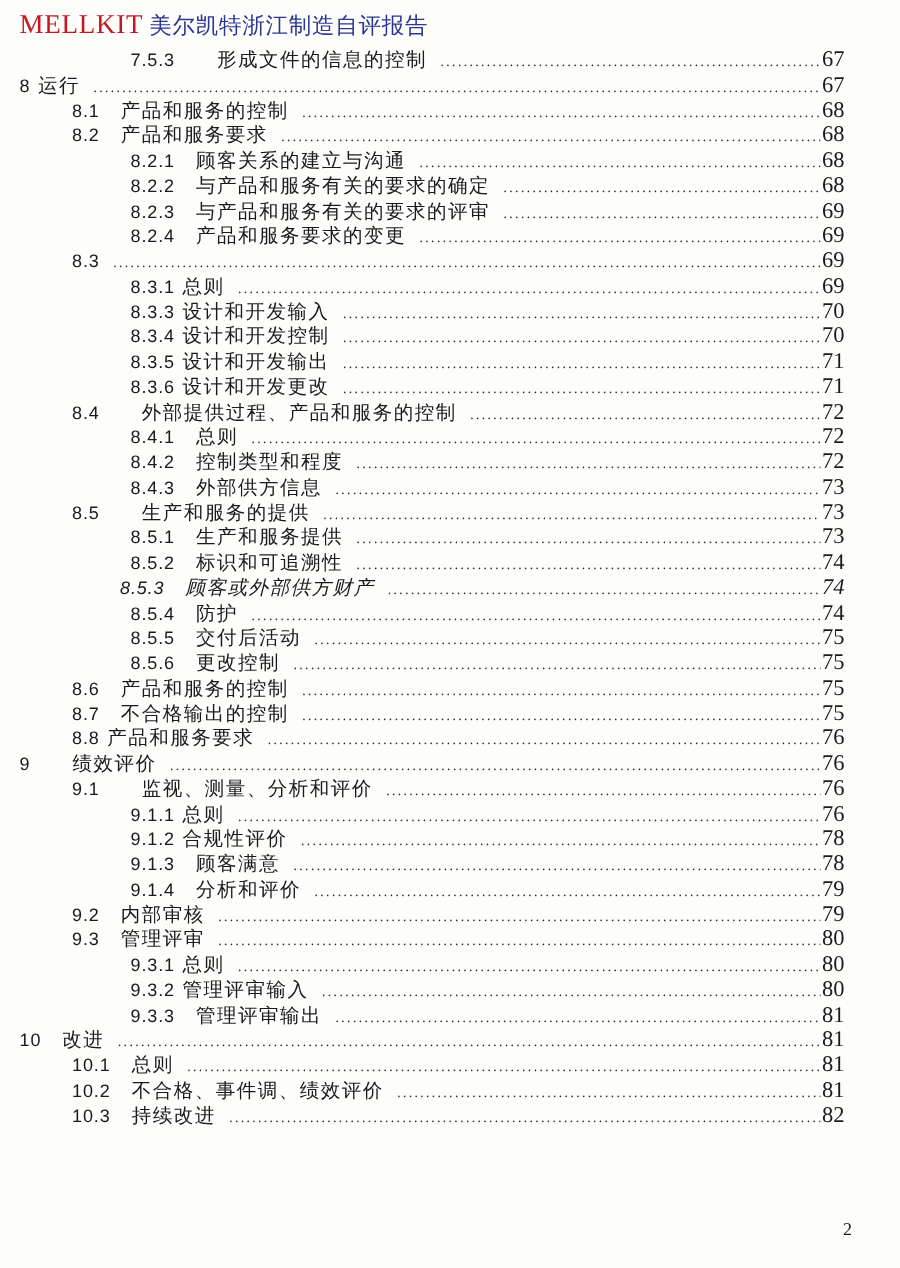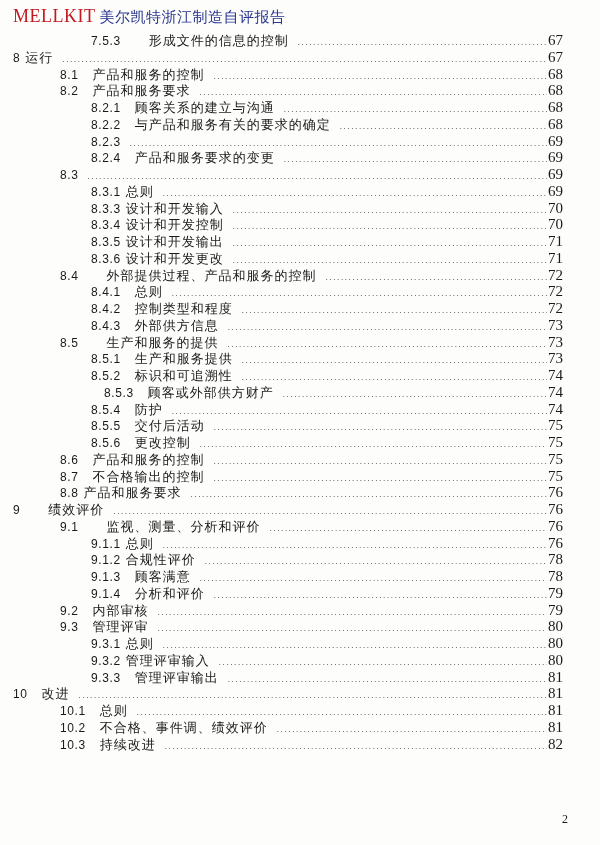--- a/index.html
+++ b/index.html
@@ -32,23 +32,23 @@
     position:absolute;top:32px;left:0;right:37px;
   }
   .row{
     display:flex;
     align-items:baseline;
     height:16.75px;
     line-height:16.75px;
     white-space:nowrap;
   }
   .lvl1{padding-left:13px;}
-  .lvl2{padding-left:60px;}
-  .lvl3{padding-left:59px;margin-left:32px;}
-  .lvl4{padding-left:104px;}
+  .lvl2{padding-left:48px;}
+  .lvl3{padding-left:87px;}
+  .lvl4{padding-left:80px;font-style:italic;}
   .num{
     font-family:"Liberation Sans","DejaVu Sans",sans-serif;
     font-size:12px;
     letter-spacing:0.6px;
     flex:0 0 auto;
   }
   .gap-s .title{margin-left:5px;}
   .gap-m .title{margin-left:14px;}
   .gap-w .title{margin-left:28px;}
   .title{
@@ -117,20 +117,21 @@
         <span class="page">68</span>
       </div>
       <div class="row lvl3 gap-m">
         <span class="num">8.2.2</span>
         <span class="title">与产品和服务有关的要求的确定</span>
         <span class="dots">........................................................................................................................................................................................................................................................................................</span>
         <span class="page">68</span>
       </div>
       <div class="row lvl3 gap-m">
         <span class="num">8.2.3</span>
+        <span class="title">与产品和服务有关的要求的评审</span>
         <span class="dots">........................................................................................................................................................................................................................................................................................</span>
         <span class="page">69</span>
       </div>
       <div class="row lvl3 gap-m">
         <span class="num">8.2.4</span>
         <span class="title">产品和服务要求的变更</span>
         <span class="dots">........................................................................................................................................................................................................................................................................................</span>
         <span class="page">69</span>
       </div>
       <div class="row lvl2 gap-m">

